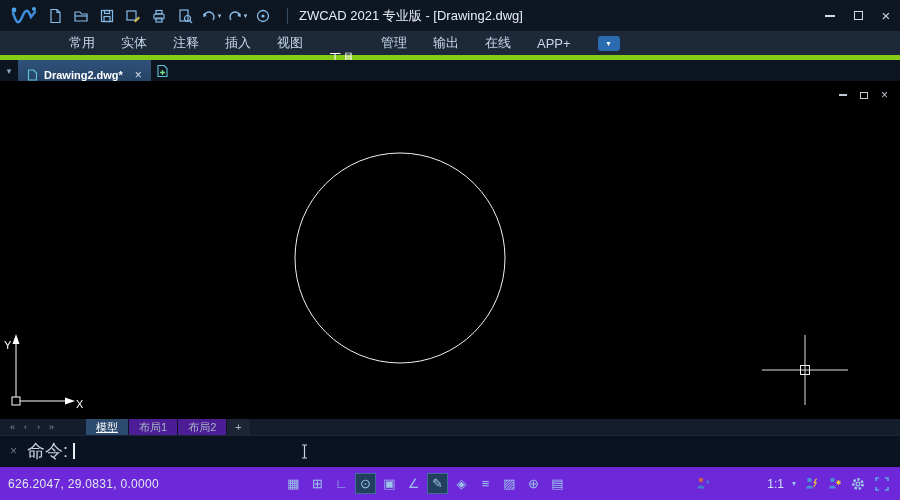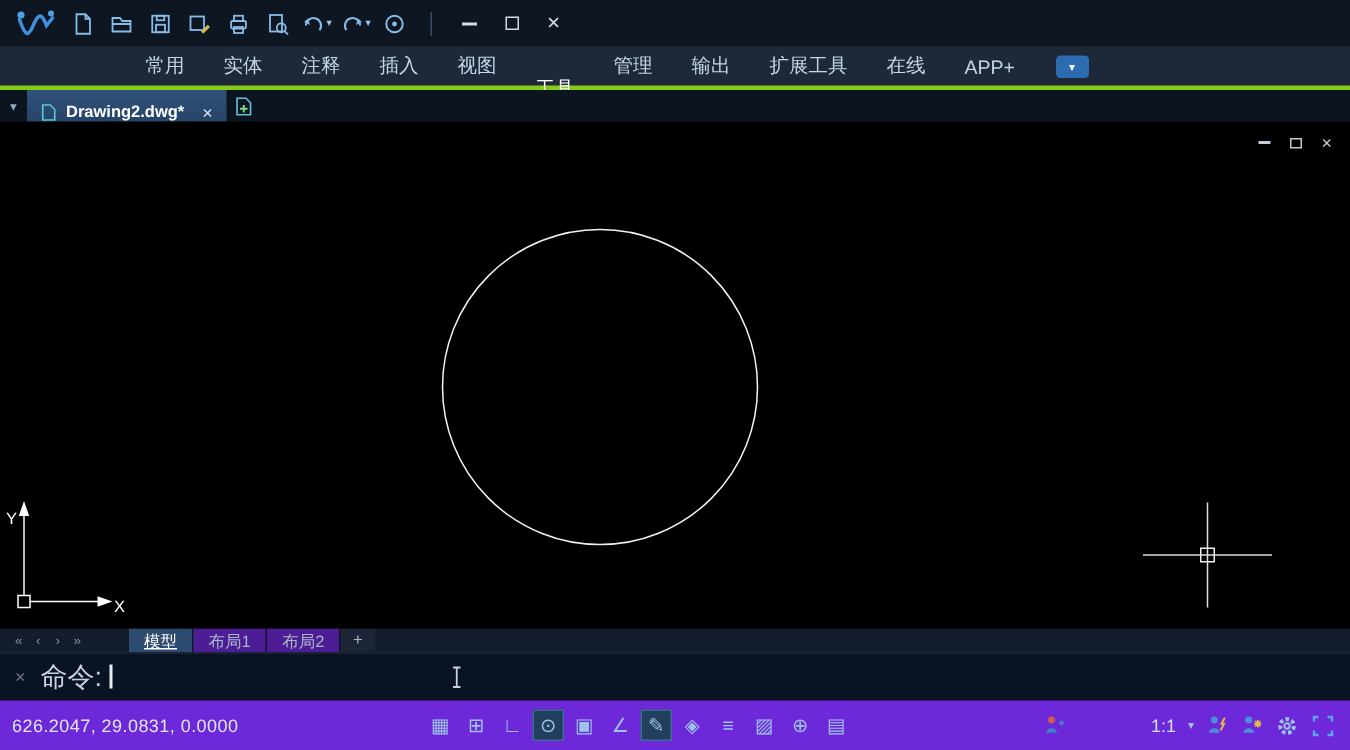--- a/index.html
+++ b/index.html
@@ -17,21 +17,21 @@
   .dd{font-size:7px;color:#9cc4e8;line-height:1;}
   .workspace{display:flex;align-items:center;justify-content:space-between;height:20px;min-width:158px;padding:0 8px;margin-left:10px;background:#0a1320;border:1px solid #35475c;font-size:12px;color:#d6e2ee;}
   .tb-sep{width:1px;height:16px;background:#3a4c60;margin:0 11px;}
   .apptitle{flex:1;font-size:13px;color:#e6edf5;white-space:nowrap;overflow:hidden;}
   .winctl{display:flex;align-items:stretch;height:100%;}
   .winctl button{width:28px;display:flex;align-items:center;justify-content:center;color:#d2dbe4;font-size:15px;}
   .minbar{display:block;width:10px;height:2px;background:#d2dbe4;}
   .maxbox{display:block;width:9px;height:9px;border:1.5px solid #d2dbe4;}
 
   
-  .ribbon{height:29px;background:#1d2939;display:flex;align-items:stretch;padding-left:84px;flex:0 0 auto;border-bottom:3px solid #84cc16;}
+  .ribbon{height:29px;background:#1d2939;display:flex;align-items:stretch;padding-left:56px;flex:0 0 auto;border-bottom:5px solid #84cc16;}
   .rtab{padding:0 13px;display:flex;align-items:center;font-size:13px;color:#c4d6e8;}
   .rtab.active{background:linear-gradient(#47688e,#2e4e74);color:#fff;margin-top:28px;}
   .ribbon-collapse{margin-left:14px;align-self:center;width:22px;height:15px;background:#2b6cb0;border-radius:3px;color:#fff;font-size:8px;display:flex;align-items:center;justify-content:center;}
 
   
   .doctabs{height:21px;background:#0c1420;display:flex;align-items:stretch;flex:0 0 auto;}
   .dtarrow{width:18px;display:flex;align-items:center;justify-content:center;color:#8fa8c4;font-size:9px;}
   .doctab{display:flex;align-items:center;gap:6px;padding:15px 9px;background:linear-gradient(#30517a,#223f60);color:#fff;font-size:11px;font-weight:bold;}
   .dtclose{color:#d9e2ec;font-size:12px;margin-left:6px;font-weight:normal;}
   .newdoc{width:24px;display:flex;align-items:center;justify-content:center;}
@@ -139,20 +139,21 @@
           <span class="dd">▾</span>
         </button>
       <button>
           <svg width="16" height="16" viewBox="0 0 16 16">
             <circle cx="8" cy="8" r="5.5" fill="none" stroke="#86bce8" stroke-width="1.3"></circle>
             <circle cx="8" cy="8" r="1.6" fill="#86bce8"></circle>
           </svg>
         </button>
     </div>
     <div class="tb-sep"></div>
+    <div class="apptitle">ZWCAD 2021 专业版 - [Drawing2.dwg]</div>
     <div class="winctl">
       <button>
           <span class="minbar"></span>
         </button>
       <button>
           <span class="maxbox"></span>
         </button>
       <button>
           <span>×</span>
         </button>
@@ -161,21 +162,20 @@
 
   <div class="ribbon">
     <div class="rtab">常用</div>
     <div class="rtab">实体</div>
     <div class="rtab">注释</div>
     <div class="rtab">插入</div>
     <div class="rtab">视图</div>
     <div class="rtab active">工具</div>
     <div class="rtab">管理</div>
     <div class="rtab">输出</div>
-    <div class="rtab">扩展工具</div>
     <div class="rtab">在线</div>
     <div class="rtab">APP+</div>
     <div class="ribbon-collapse">
         <span>▾</span>
       </div>
   </div>
 
   <div class="doctabs">
     <span class="dtarrow">▾</span>
     <div class="doctab">

